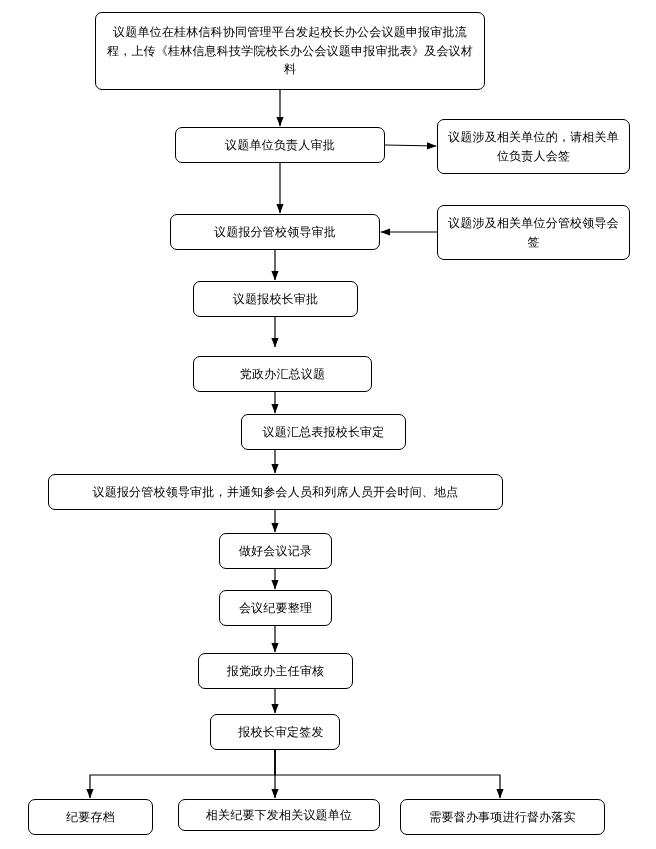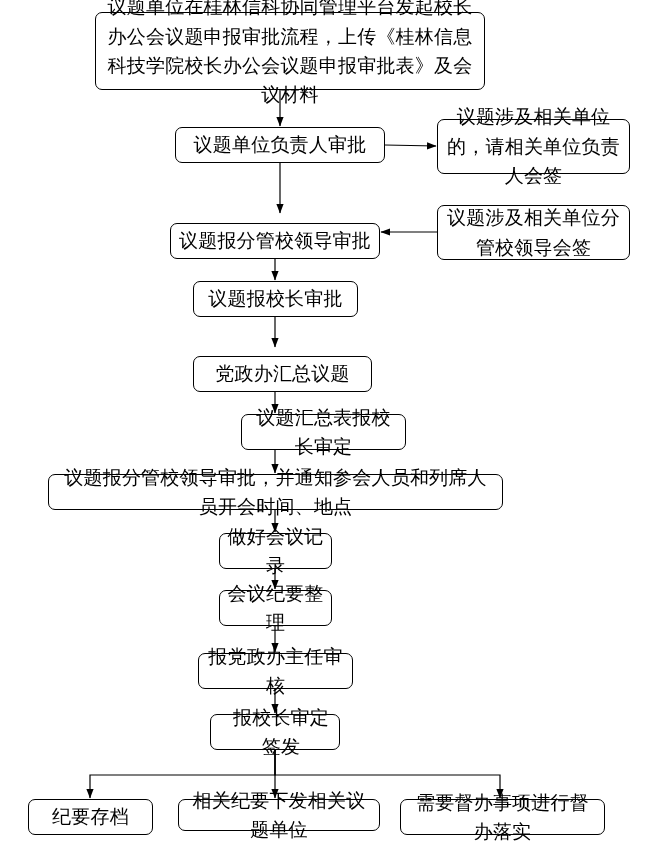--- a/index.html
+++ b/index.html
@@ -29,21 +29,21 @@
   .node {
     position: absolute;
     box-sizing: border-box;
     border: 1px solid #000000;
     background: #ffffff;
     border-radius: 7px;
     display: flex;
     align-items: center;
     justify-content: center;
     text-align: center;
-    font-size: 19px;
+    font-size: 12px;
     line-height: 1.55;
     padding: 3px 7px;
     letter-spacing: 0.2px;
   }
   .node span {
     display: block;
     width: 100%;
   }
 </style>
 </head>
@@ -94,21 +94,21 @@
   </div>
 
   <div class="node" style="left:175px; top:127px; width:210px; height:36px;">
     <span>议题单位负责人审批</span>
   </div>
 
   <div class="node" style="left:437px; top:119px; width:193px; height:55px;">
     <span>议题涉及相关单位的，请相关单位负责人会签</span>
   </div>
 
-  <div class="node" style="left:170px; top:214px; width:210px; height:36px;margin-top:9px;">
+  <div class="node" style="left:170px; top:214px; width:210px; height:36px;">
     <span>议题报分管校领导审批</span>
   </div>
 
   <div class="node" style="left:437px; top:205px; width:193px; height:55px;align-items:center;">
     <span>议题涉及相关单位分管校领导会签</span>
   </div>
 
   <div class="node" style="left:193px; top:281px; width:165px; height:36px;text-align:center;">
     <span>议题报校长审批</span>
   </div>

